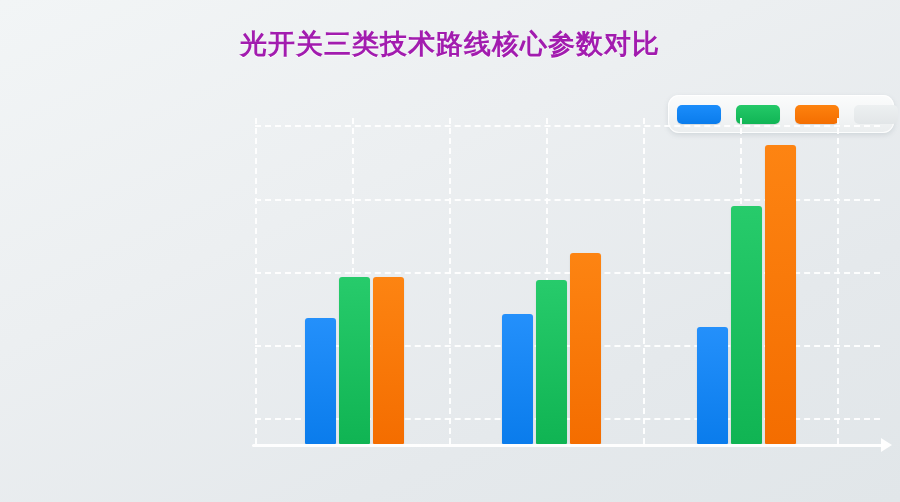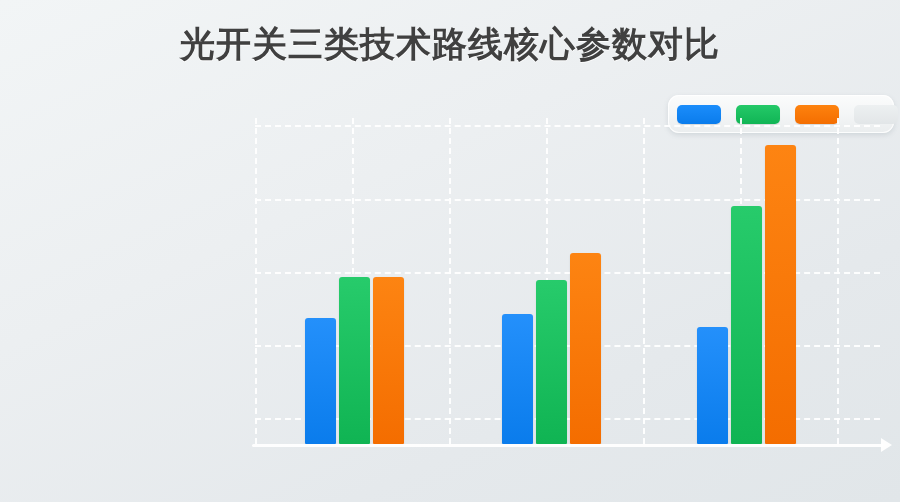--- a/index.html
+++ b/index.html
@@ -9,22 +9,22 @@
     font-family:"Liberation Sans","DejaVu Sans",sans-serif;
     background:linear-gradient(155deg,#f2f5f6 0%,#eceff1 38%,#e5e9ec 72%,#e1e6e9 100%);
     position:relative;
     -webkit-font-smoothing:antialiased;
   }
 
   
   #chart-title{
     position:absolute;left:0;top:20px;width:900px;
     text-align:center;
-    font-size:35px;line-height:48px;font-weight:700;
-    color:#404040;
+    font-size:27px;line-height:48px;font-weight:700;
+    color:#a21caf;
     letter-spacing:1px;
     text-shadow:0 1px 0 rgba(255,255,255,.8);
     white-space:nowrap;
   }
 
   
   #legend{
     position:absolute;left:668px;top:95px;
     width:226px;height:38px;
     box-sizing:border-box;

